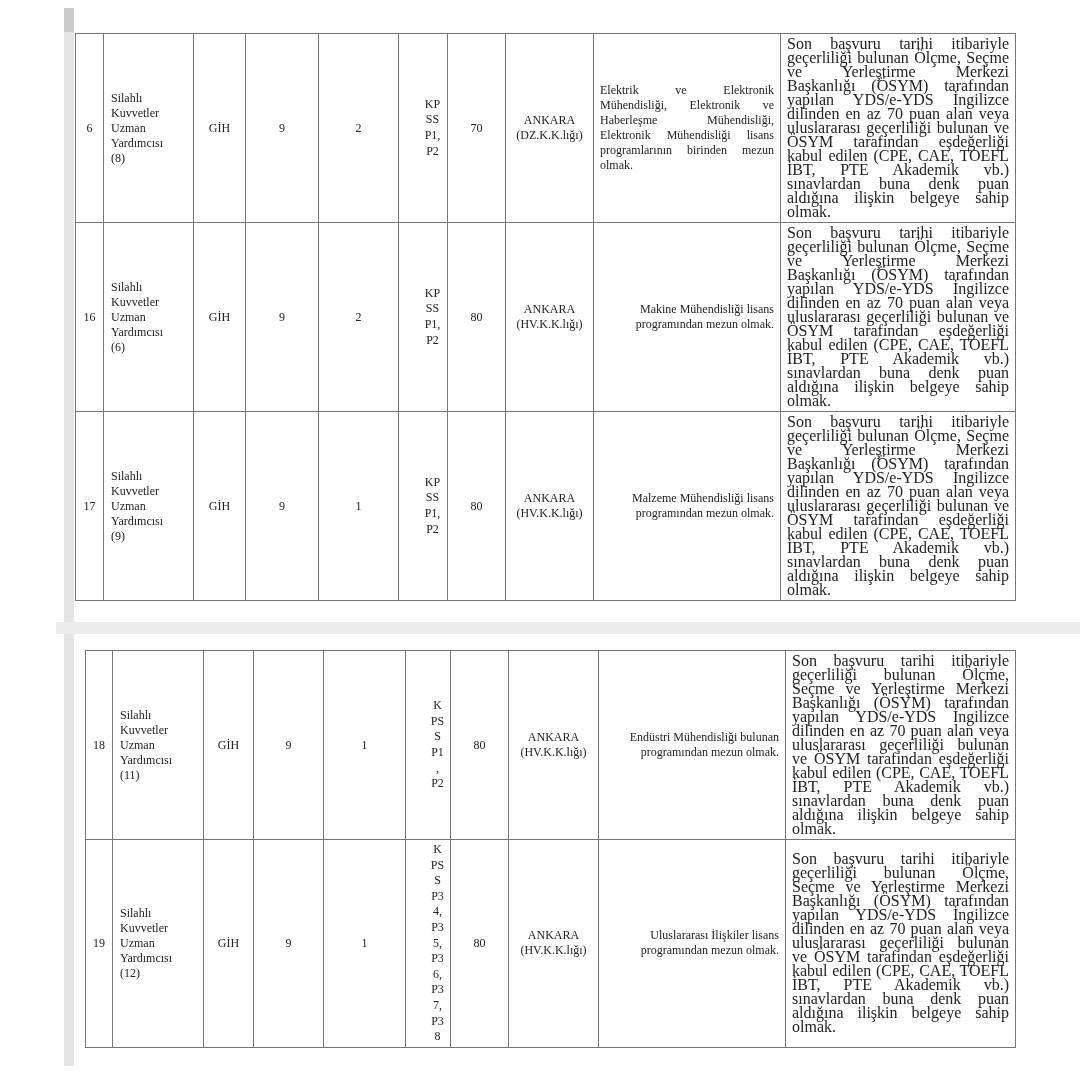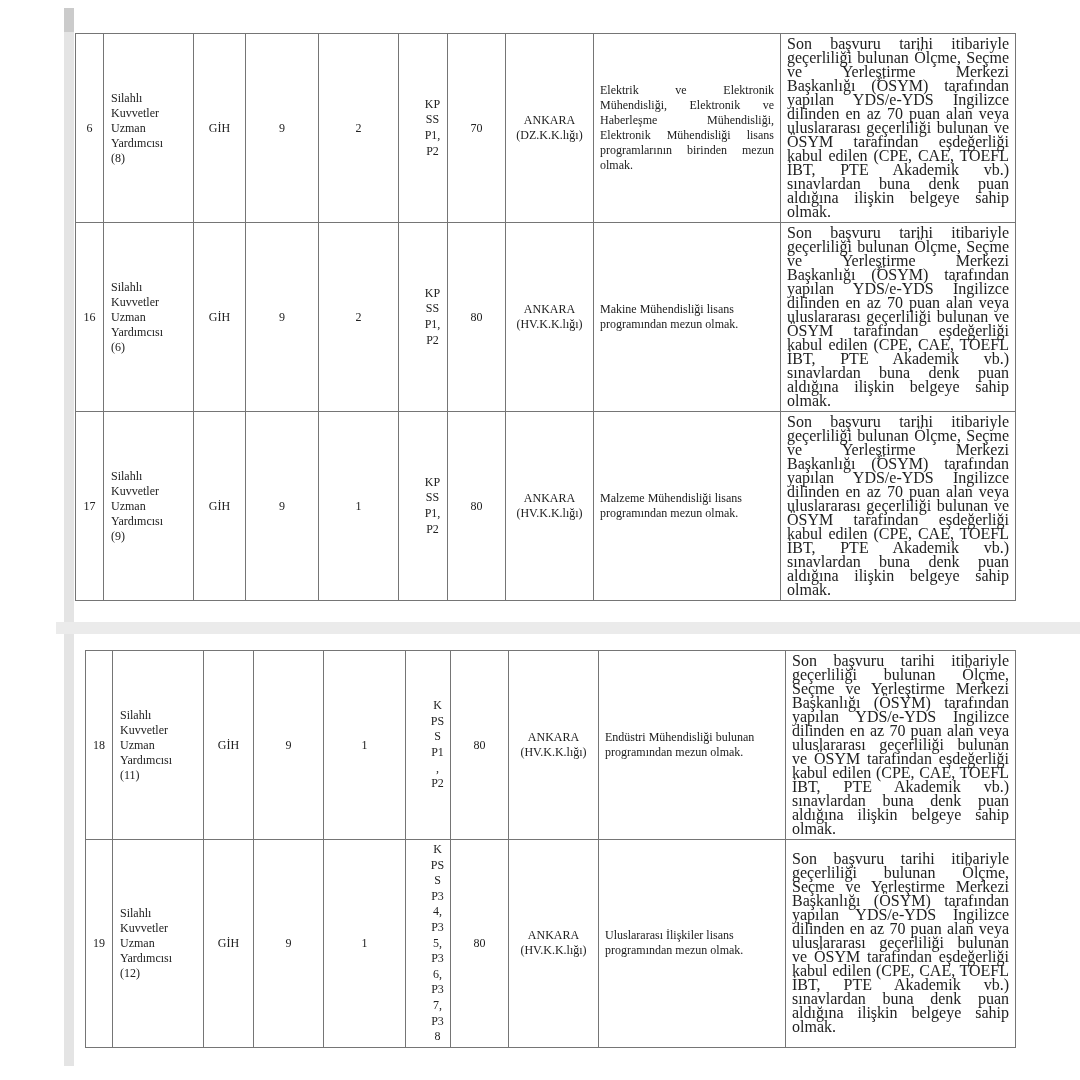--- a/index.html
+++ b/index.html
@@ -50,21 +50,21 @@
     line-height: 1.25;
     padding: 2px 5px;
     overflow: hidden;
     vertical-align: middle;
     word-wrap: break-word;
   }
   .doc-table td.c { text-align: center; }
   .doc-table td.title-cell { text-align: left; padding-left: 7px; padding-right: 16px; }
   .doc-table td.kpss-cell { line-height: 1.3; padding-left: 24px; }
   .doc-table td.loc-cell { font-size: 12px; }
-  .doc-table td.edu-cell { text-align: left; padding: 3px 6px; }
+  .doc-table td.edu-cell { text-align: right; padding: 3px 6px; }
   .doc-table td.edu-justify { text-align: justify; }
   .doc-table td.req-cell {
     text-align: justify;
     font-size: 16px;
     line-height: 14px;
     padding: 3px 6px;
   }
   .doc-table td.total-label-cell {
     text-align: right;
     font-weight: bold;

